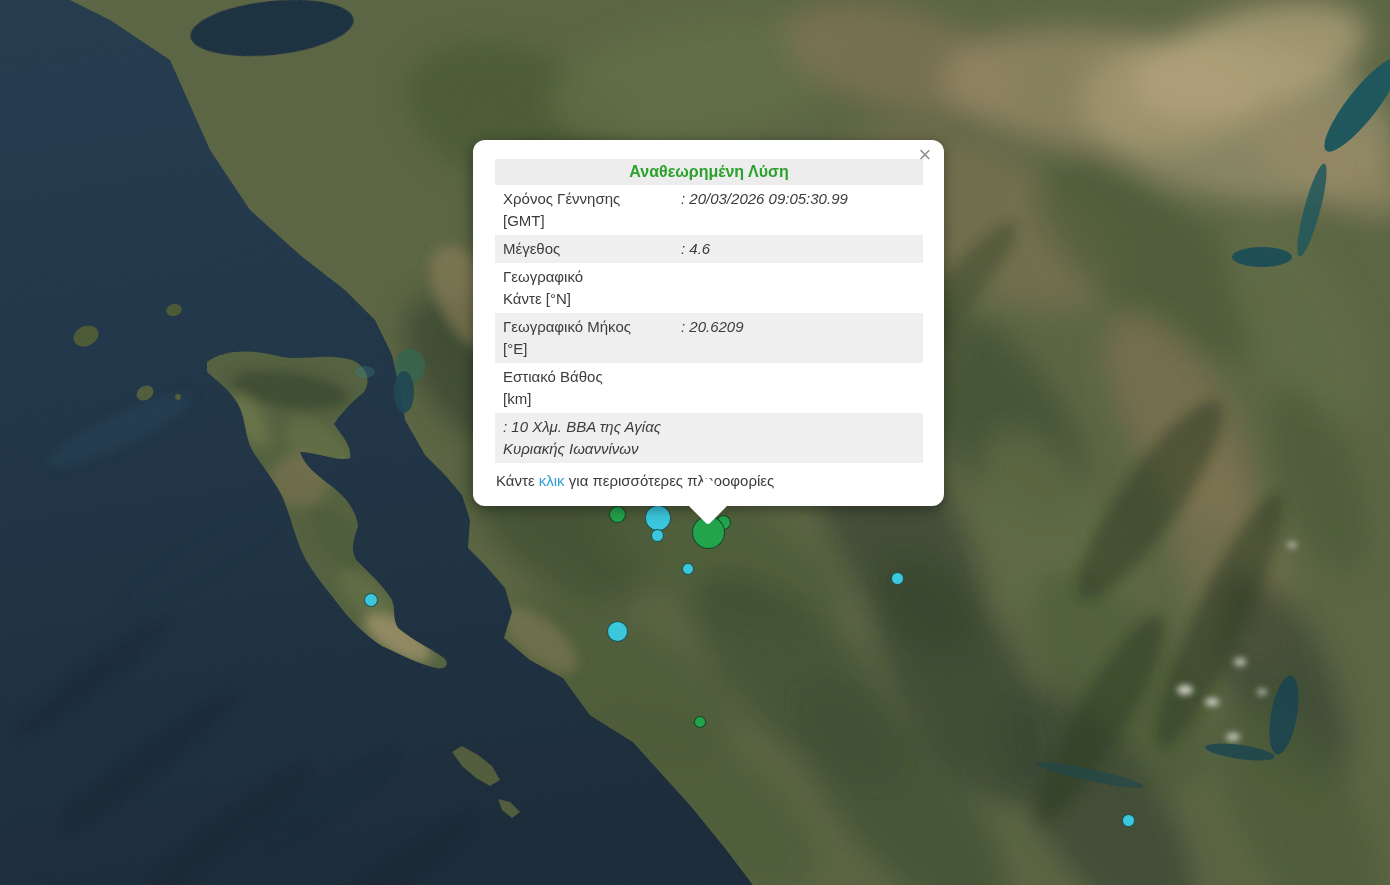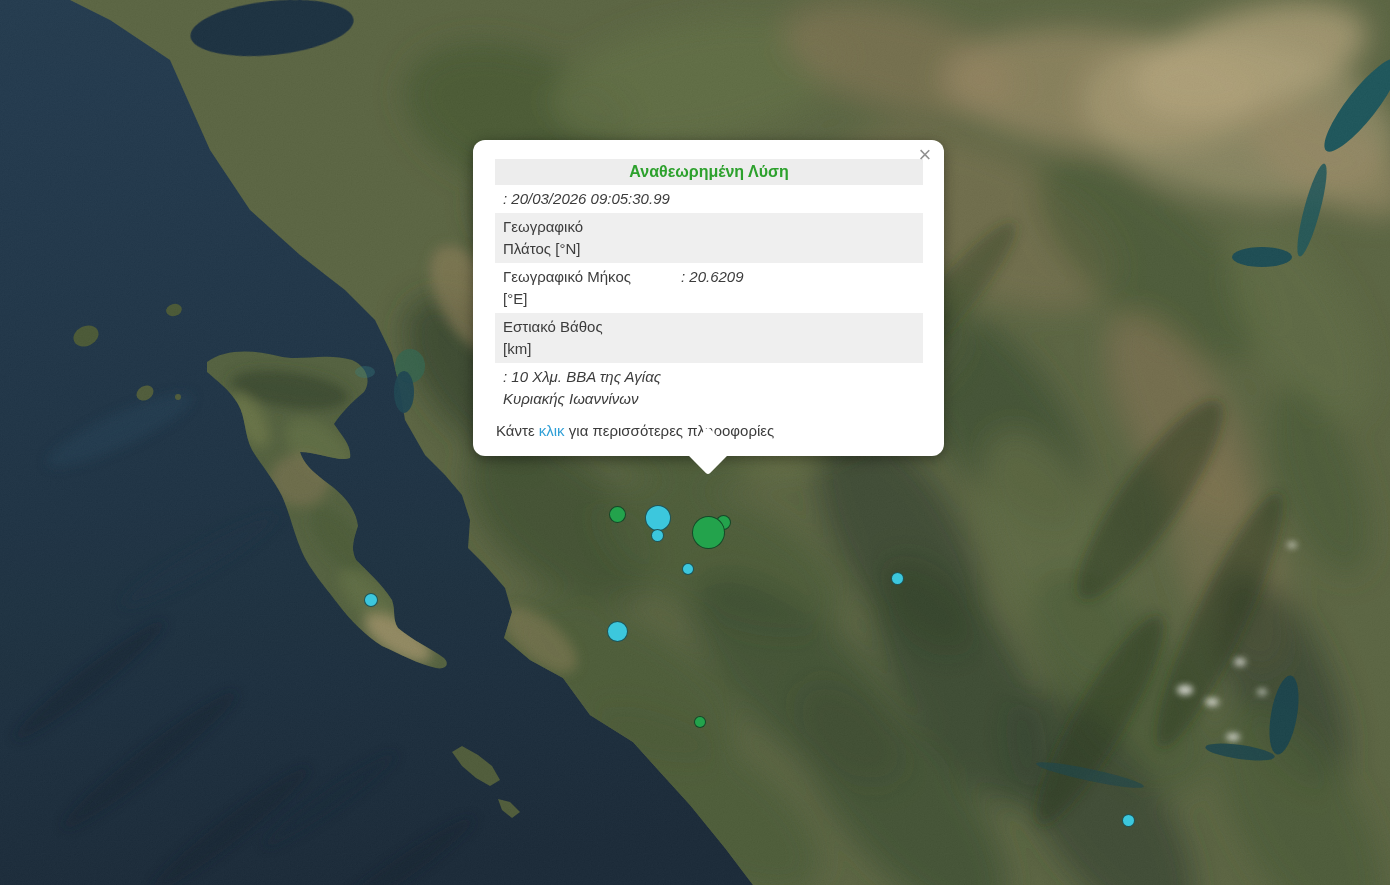--- a/index.html
+++ b/index.html
@@ -197,25 +197,31 @@
     <div class="marker" style="left: 1121.5px; top: 813.5px; width: 13px; height: 13px; background: rgb(60, 199, 221);"></div>
   </div>
 
 <div class="popup">
   <div class="popup-tail"></div>
   <a class="popup-close">×</a>
   <div class="popup-inner">
     <div class="popup-title">Αναθεωρημένη Λύση</div>
     <div class="popup-table">
       <div class="prow">
+        <div class="plabel">Χρόνος Γέννησης
+[GMT]</div>
         <div class="pvalue">: 20/03/2026 09:05:30.99</div>
       </div>
       <div class="prow">
+        <div class="plabel">Μέγεθος</div>
+        <div class="pvalue">: 4.6</div>
+      </div>
+      <div class="prow">
         <div class="plabel">Γεωγραφικό
-Πλάτος [°N]</div>
+Κάντε [°N]</div>
       </div>
       <div class="prow">
         <div class="plabel">Γεωγραφικό Μήκος
 [°E]</div>
         <div class="pvalue">: 20.6209</div>
       </div>
       <div class="prow">
         <div class="plabel">Εστιακό Βάθος
 [km]</div>
       </div>

